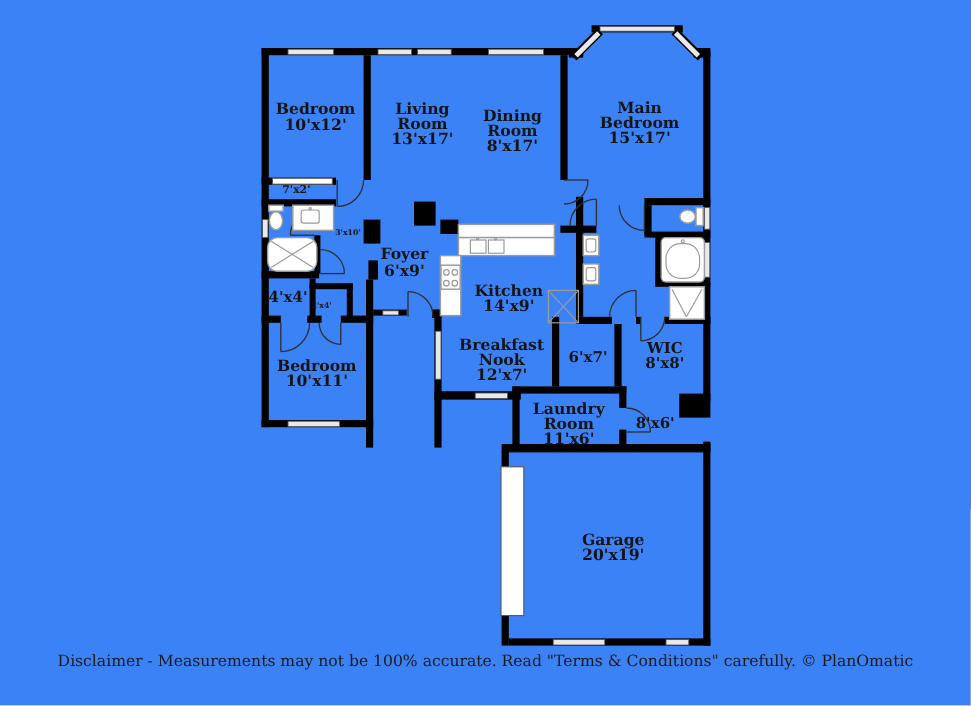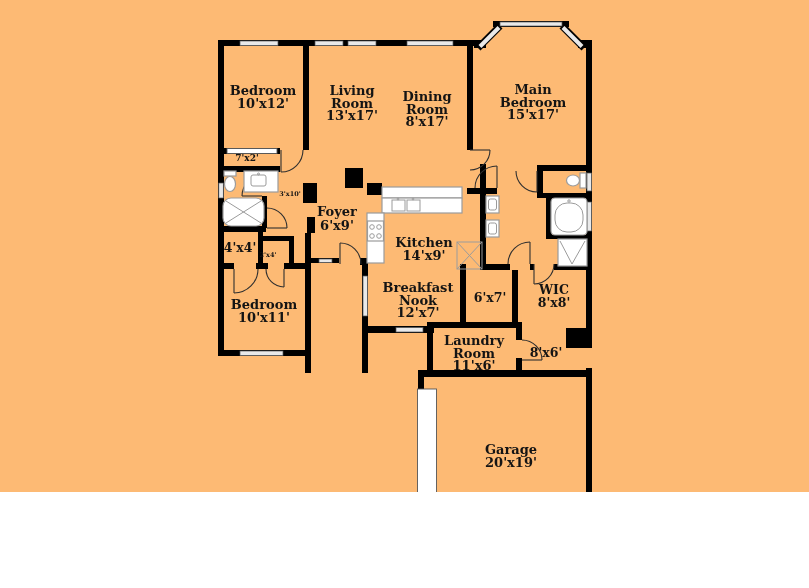--- a/index.html
+++ b/index.html
@@ -1,16 +1,16 @@
 <!DOCTYPE html>
 <html style="--wall: #000000; --win-fill: #e9e9e9; --win-edge: #555555; --door: #2f2f2f; --fix: #9b9b9b;"><head>
 <meta charset="utf-8">
 <style>
   html,body{margin:0;padding:0;background:#fff;}
-  .stage{position:relative;width:809px;height:492px;background:#fdba74;overflow:hidden;
+  .stage{position:relative;width:809px;height:588px;background:#3b82f6;overflow:hidden;
          font-family:"DejaVu Serif", serif;}
   .plan-svg{position:absolute;left:0;top:0;}
   .wall{fill:var(--wall,#000);}
   .wall-line{stroke:var(--wall,#000);stroke-width:7;}
   .win{fill:var(--win-fill,#e9e9e9);stroke:var(--win-edge,#555);stroke-width:0.7;}
   .win-line{stroke:var(--win-fill,#e9e9e9);stroke-width:4;}
   .slab{fill:#fff;stroke:#555;stroke-width:0.9;}
   .door{fill:none;stroke:var(--door,#2f2f2f);stroke-width:1.1;}
   .leaf{stroke:var(--door,#2f2f2f);stroke-width:1.1;}
   .fix{fill:#fff;stroke:var(--fix,#9b9b9b);stroke-width:1.2;}
@@ -241,13 +241,14 @@
     <text class="lbl" x="474" y="357.5">Room</text>
     <text class="lbl" x="474" y="370">11'x6'</text>
 
     <text class="lbl lbl-md" x="546" y="357">8'x6'</text>
 
     <text class="lbl" x="511" y="454">Garage</text>
     <text class="lbl" x="511" y="467">20'x19'</text>
   </g>
 </svg>
 
+<div class="disclaimer">Disclaimer - Measurements may not be 100% accurate. Read "Terms &amp; Conditions" carefully. © PlanOmatic</div>
 </div>
 
 </body></html>

